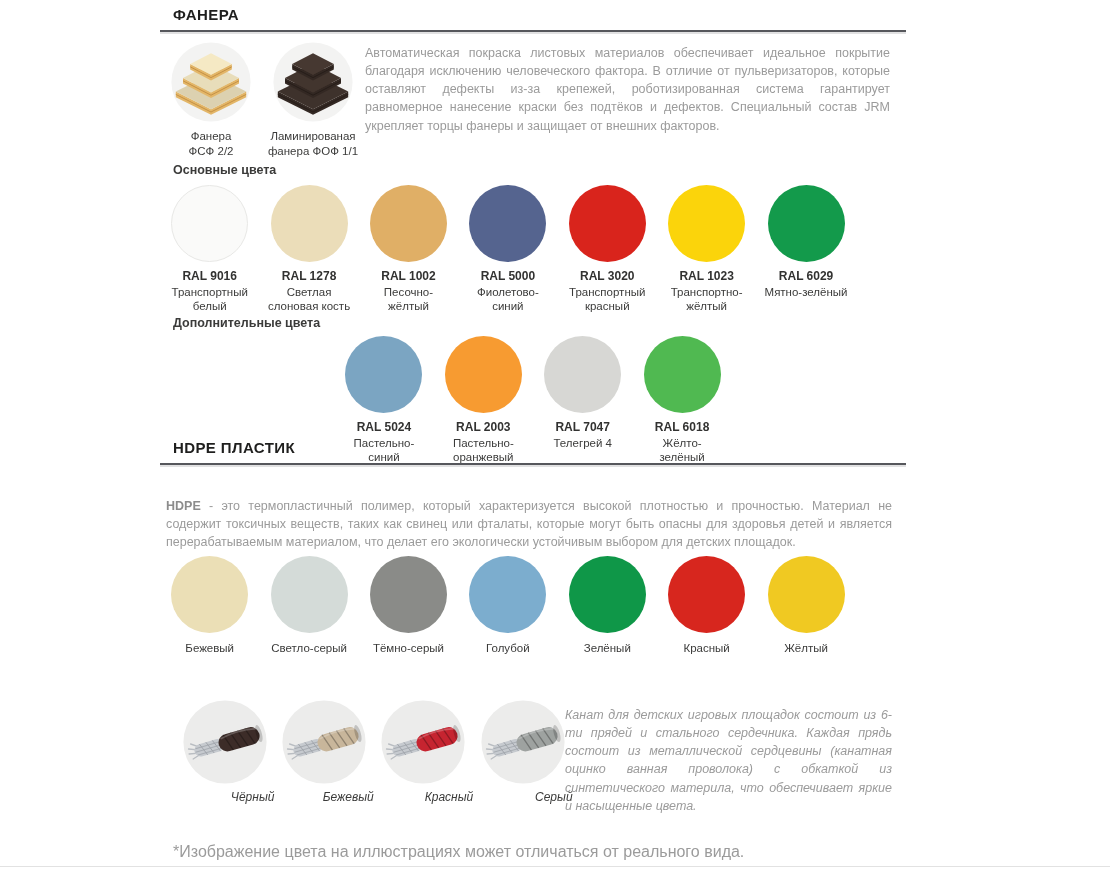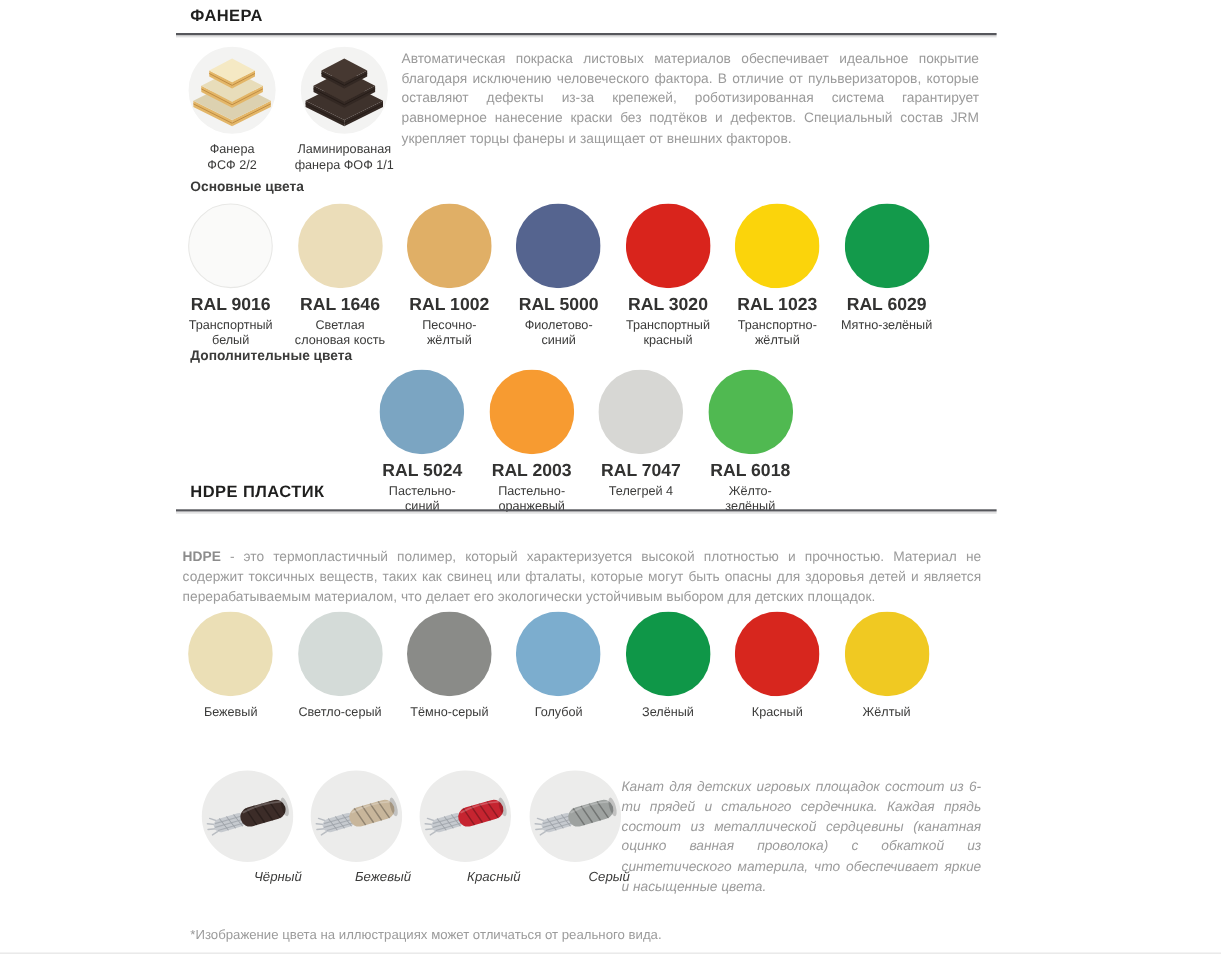--- a/index.html
+++ b/index.html
@@ -24,29 +24,29 @@
   .para .lead{font-weight:700;color:#8c8c8c;}
 
   .row-label{font-size:12.5px;font-weight:700;color:#3b3b3a;padding-left:13px;}
 
   .sw-row{display:flex;}
   .sw-col{width:99.4px;text-align:center;}
   .sw-circle{
     width:77px;height:77px;border-radius:50%;margin:0 auto;
     border:1px solid transparent;box-sizing:border-box;
   }
-  .sw-code{margin-top:7px;font-size:16px;font-weight:700;color:#323231;}
+  .sw-code{margin-top:7px;font-size:12px;font-weight:700;color:#323231;}
   .sw-name{margin-top:2px;font-size:11.5px;line-height:1.26;color:#3b3b3a;white-space:pre-line;}
 
   .rope-figs{display:flex;margin-left:15px;}
   .rope-col{width:99.4px;text-align:right;font-style:italic;}
   .rope-col .fig-label{font-size:12px;margin-top:6px;}
   .rope-desc{position:absolute;left:405px;top:6px;width:327px;font-style:italic;}
 
-  .footnote{font-size:12px;color:#9b9b9b;}
+  .footnote{font-size:16px;color:#9b9b9b;}
   .bottom-rule{position:absolute;left:0;top:866px;width:1110px;border-top:1px solid #e2e2e2;}
   svg{display:block;margin:0 auto;}
 </style>
 </head>
 <body>
 
 <div class="content">
 
   <div class="blk" style="top:6px;">
     <div class="section-title">ФАНЕРА</div>
@@ -103,21 +103,21 @@
 
   <div class="sw-row blk" style="top:185px;">
     <div class="sw-col">
       <div class="sw-circle" style="background: rgb(250, 250, 249); border-color: rgb(232, 232, 230);"></div>
       <div class="sw-code">RAL 9016</div>
       <div class="sw-name">Транспортный
 белый</div>
     </div>
     <div class="sw-col">
       <div class="sw-circle" style="background: rgb(235, 221, 185);"></div>
-      <div class="sw-code">RAL 1646</div>
+      <div class="sw-code">RAL 1278</div>
       <div class="sw-name">Светлая
 слоновая кость</div>
     </div>
     <div class="sw-col">
       <div class="sw-circle" style="background: rgb(224, 175, 102);"></div>
       <div class="sw-code">RAL 1002</div>
       <div class="sw-name">Песочно-
 жёлтый</div>
     </div>
     <div class="sw-col">

